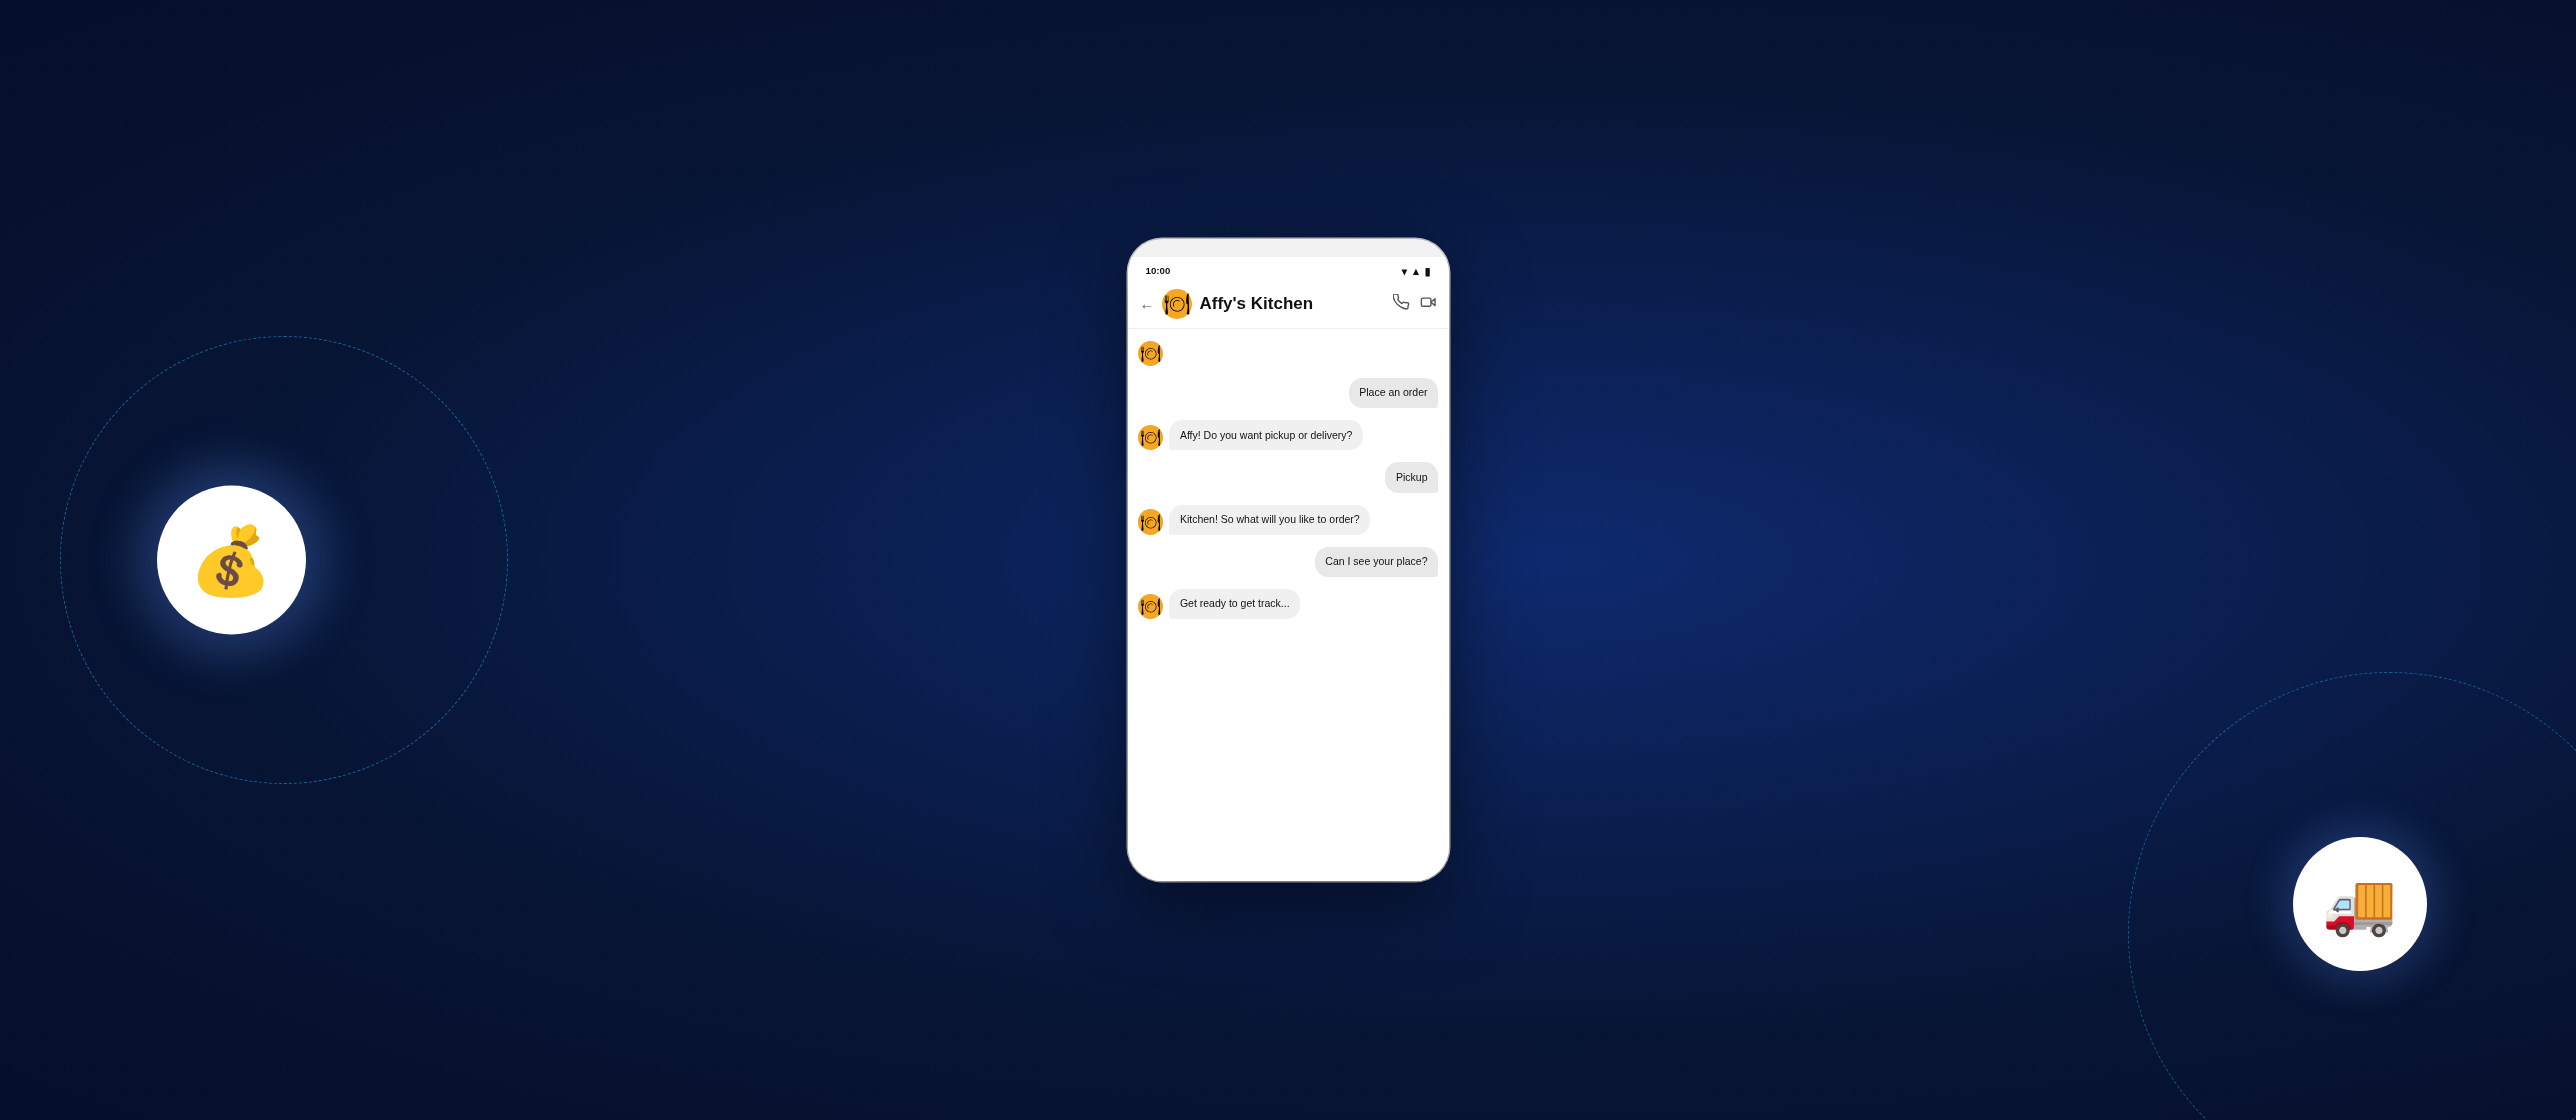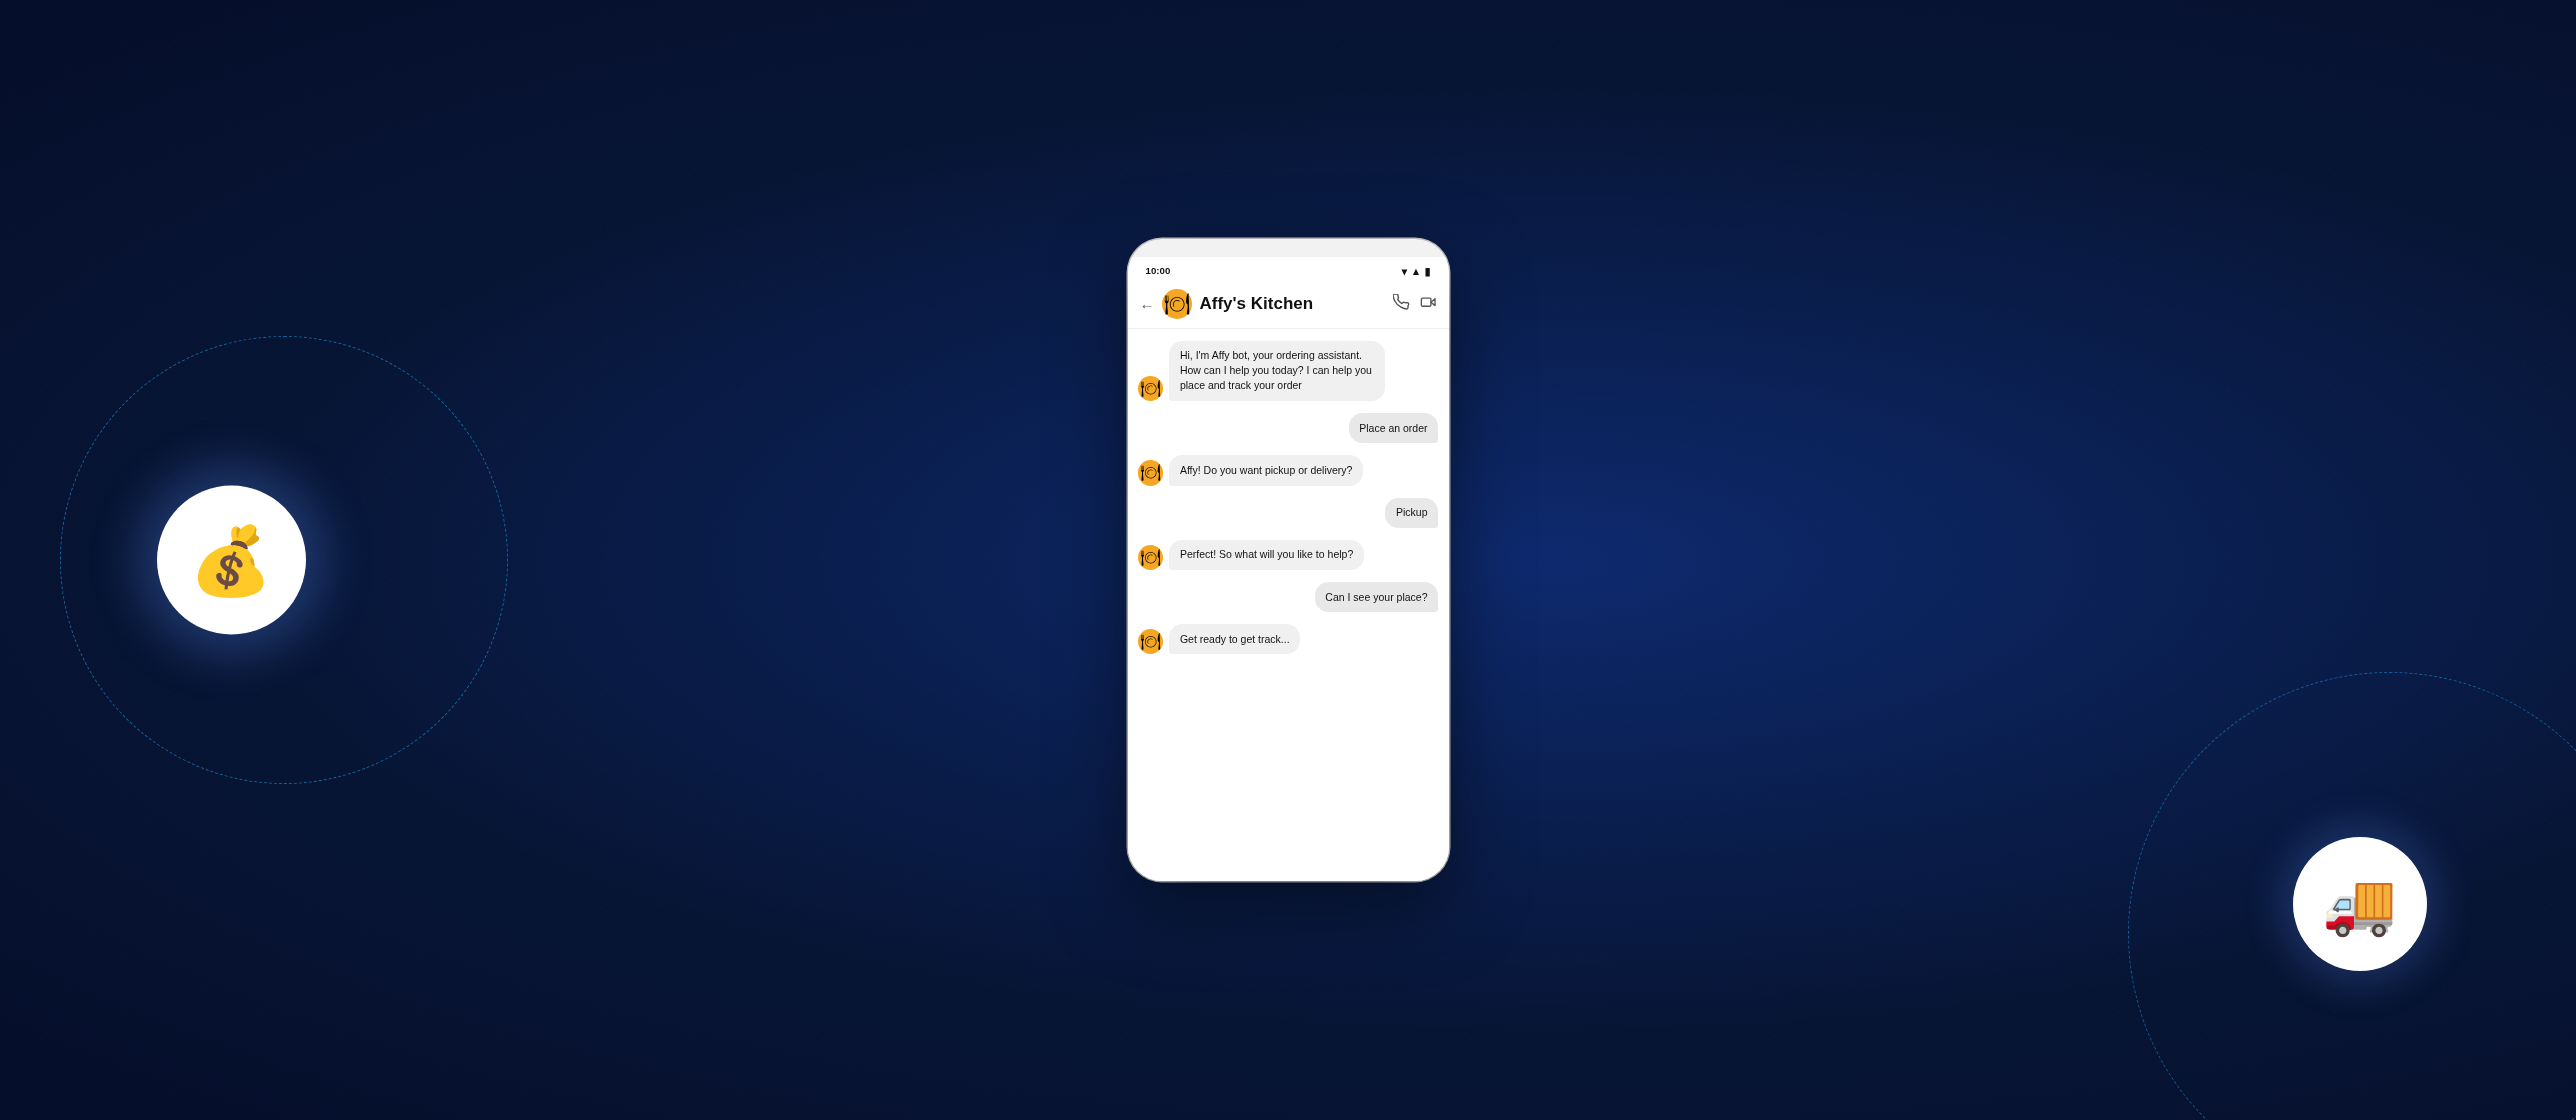--- a/index.html
+++ b/index.html
@@ -282,35 +282,34 @@
             <polygon points="22 7 16 12 22 17 22 7"></polygon>
           </svg>
         </span>
       </div>
     </div>
 
     <div class="chat-body" id="chat-messages">
 
     <div class="msg-row bot">
           <div class="bot-avatar">🍽</div>
-          <div class="bubble bot-bubble">Hi, I'm Affy bot, your ordering assistant. How can I help you today? I can help you place and track your order</div>
         </div>
         <div class="msg-row user">
           <div class="bubble user-bubble">Place an order</div>
         </div>
         <div class="msg-row bot">
           <div class="bot-avatar">🍽</div>
           <div class="bubble bot-bubble">Affy! Do you want pickup or delivery?</div>
         </div>
         <div class="msg-row user">
           <div class="bubble user-bubble">Pickup</div>
         </div>
         <div class="msg-row bot">
           <div class="bot-avatar">🍽</div>
-          <div class="bubble bot-bubble">Perfect! So what will you like to help?</div>
+          <div class="bubble bot-bubble">Kitchen! So what will you like to order?</div>
         </div>
         <div class="msg-row user">
           <div class="bubble user-bubble">Can I see your place?</div>
         </div>
         <div class="msg-row bot">
           <div class="bot-avatar">🍽</div>
           <div class="bubble bot-bubble">Get ready to get track...</div>
         </div>
       </div>
 

